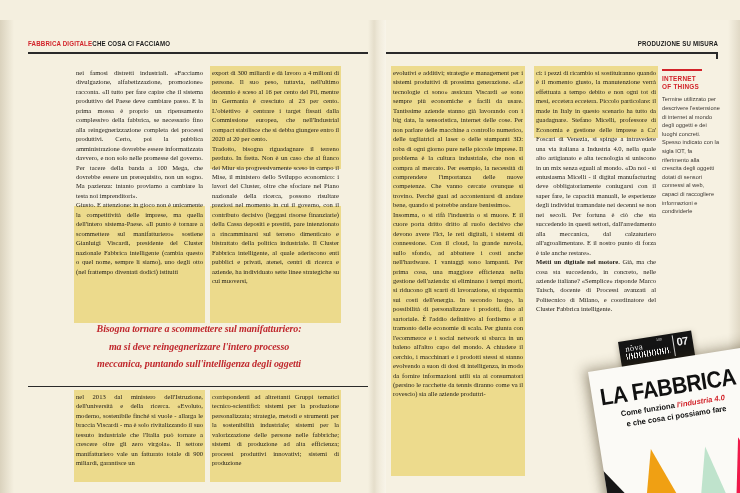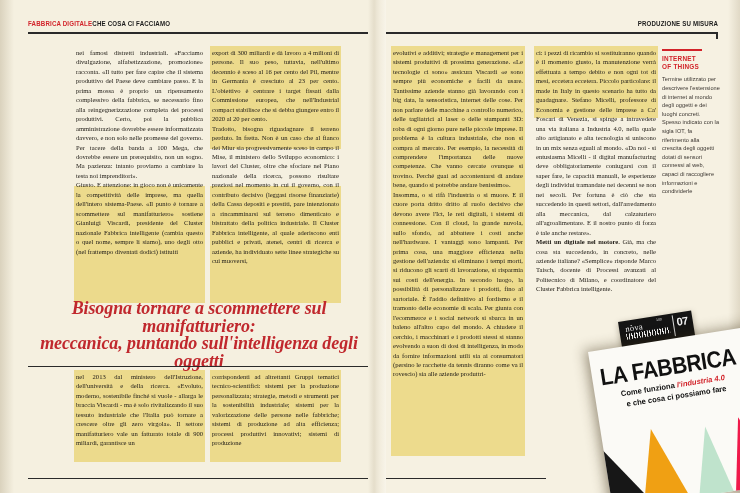--- a/index.html
+++ b/index.html
@@ -3,21 +3,21 @@
 <meta charset="utf-8">
 <style>
   html,body{margin:0;padding:0;}
   body{
     width:740px;height:493px;overflow:hidden;
     background:#f4efdf;
     font-family:"Liberation Serif",serif;
     position:relative;
   }
   
-  .spread{position:absolute;inset:0;}
+  .spread{position:absolute;inset:0;margin-top:20px;}
   .page-left{position:absolute;left:0;top:0;width:376px;height:493px;background:#f5f0e0;}
   .page-right{position:absolute;left:376px;top:0;width:364px;height:493px;background:#f6f1e2;}
   .gutter{position:absolute;left:368px;top:0;width:18px;height:493px;
     background:linear-gradient(to right,rgba(120,100,60,0.00),rgba(120,100,60,0.13),rgba(120,100,60,0.03),rgba(255,255,255,0.25));}
   .edge-shadow-l{position:absolute;left:0;top:0;width:14px;height:493px;
     background:linear-gradient(to right,rgba(110,90,50,0.20),rgba(110,90,50,0));}
   .edge-shadow-r{position:absolute;right:0;top:0;width:12px;height:493px;
     background:linear-gradient(to left,rgba(110,90,50,0.16),rgba(110,90,50,0));}
 
   
@@ -45,21 +45,21 @@
   .c4{left:536px;top:48px;width:120px;}
 
   .c1b{left:76px;top:372px;width:127px;}
   .c2b{left:212px;top:372px;width:127px;}
 
   
   .hl{position:absolute;pointer-events:none;background:#f3e07a;mix-blend-mode:multiply;opacity:.72;}
 
   
   .pullquote{position:absolute;left:30px;top:300px;width:338px;
-    color:#c0282d;font-style:italic;font-weight:bold;font-size:18px;
+    color:#c0282d;font-style:italic;font-weight:bold;font-size:10px;
     line-height:17.5px;text-align:center;letter-spacing:-.1px;}
 
   .hr-b{position:absolute;left:28px;top:366px;width:340px;height:1.2px;background:#2a2a2a;}
   .hr-c{position:absolute;left:28px;top:478px;width:340px;height:1.2px;background:#2a2a2a;}
   .hr-d{position:absolute;left:386px;top:478px;width:160px;height:1.2px;background:#2a2a2a;}
 
   
   .sidebar{position:absolute;left:662px;top:49px;width:58px;}
   .sb-rule{width:40px;height:2.4px;background:#d2232a;margin-bottom:4px;}
   .sb-title{font-family:"Liberation Sans",sans-serif;font-weight:bold;font-size:6.4px;
@@ -144,20 +144,21 @@
     <p>evolutivi e additivi; strategie e management per i sistemi produttivi di prossima generazione. «Le tecnologie ci sono» assicura Viscardi «e sono sempre più economiche e facili da usare. Tantissime aziende stanno già lavorando con i big data, la sensoristica, internet delle cose. Per non parlare delle macchine a controllo numerico, delle tagliatrici al laser o delle stampanti 3D: roba di ogni giorno pure nelle piccole imprese. Il problema è la cultura industriale, che non si compra al mercato. Per esempio, la necessità di comprendere l'importanza delle nuove competenze. Che vanno cercate ovunque si trovino. Perché guai ad accontentarsi di andare bene, quando si potrebbe andare benissimo».</p>
     <p>Insomma, o si rifà l'industria o si muore. E il cuore porta dritto dritto al ruolo decisivo che devono avere l'Ict, le reti digitali, i sistemi di connessione. Con il cloud, la grande nuvola, sullo sfondo, ad abbattere i costi anche nell'hardware. I vantaggi sono lampanti. Per prima cosa, una maggiore efficienza nella gestione dell'azienda: si eliminano i tempi morti, si riducono gli scarti di lavorazione, si risparmia sui costi dell'energia. In secondo luogo, la possibilità di personalizzare i prodotti, fino al sartoriale. È l'addio definitivo al fordismo e il tramonto delle economie di scala. Per giunta con l'ecommerce e i social network si sbarca in un baleno all'altro capo del mondo. A chiudere il cerchio, i macchinari e i prodotti stessi si stanno evolvendo a suon di dosi di intelligenza, in modo da fornire informazioni utili sia ai consumatori (persino le racchette da tennis diranno come va il rovescio) sia alle aziende produttri-</p>
   </div>
   <div class="col c4">
     <p>ci: i pezzi di ricambio si sostituiranno quando è il momento giusto, la manutenzione verrà effettuata a tempo debito e non ogni tot di mesi, eccetera eccetera. Piccolo particolare: il made in Italy in questo scenario ha tutto da guadagnare. Stefano Micelli, professore di Economia e gestione delle imprese a Ca' Foscari di Venezia, si spinge a intravedere una via italiana a Industria 4.0, nella quale alto artigianato e alta tecnologia si uniscono in un mix senza eguali al mondo. «Da noi - si entusiasma Micelli - il digital manufacturing deve obbligatoriamente coniugarsi con il saper fare, le capacità manuali, le esperienze degli individui tramandate nei decenni se non nei secoli. Per fortuna è ciò che sta succedendo in questi settori, dall'arredamento alla meccanica, dal calzaturiero all'agroalimentare. E il nostro punto di forza è tale anche restare».</p>
     <p><span class="sec-head">Metti un digitale nel motore.</span><span> Già, ma che cosa sta succedendo, in concreto, nelle aziende italiane? «Semplice» risponde Marco Taisch, docente di Processi avanzati al Politecnico di Milano, e coordinatore del Cluster Fabbrica intelligente.</span></p>
   </div>
 
   <div class="pullquote">
     <div>Bisogna tornare a scommettere sul manifatturiero:</div>
+    <div>ma si deve reingegnerizzare l'intero processo</div>
     <div>meccanica, puntando  sull'intelligenza degli oggetti</div>
   </div>
 
   <div class="hr-b"></div>
 
   <div class="col c1b">
     <p>nel 2013 dal ministero dell'Istruzione, dell'università e della ricerca. «Evoluto, moderno, sostenibile finché si vuole - allarga le braccia Viscardi - ma è solo rivitalizzando il suo tessuto industriale che l'Italia può tornare a crescere oltre gli zero virgola». Il settore manifatturiero vale un fatturato totale di 900 miliardi, garantisce un</p>
   </div>
   <div class="col c2b">
     <p>corrispondenti ad altrettanti Gruppi tematici tecnico-scientifici: sistemi per la produzione personalizzata; strategie, metodi e strumenti per la sostenibilità industriale; sistemi per la valorizzazione delle persone nelle fabbriche; sistemi di produzione ad alta efficienza; processi produttivi innovativi; sistemi di produzione</p>

